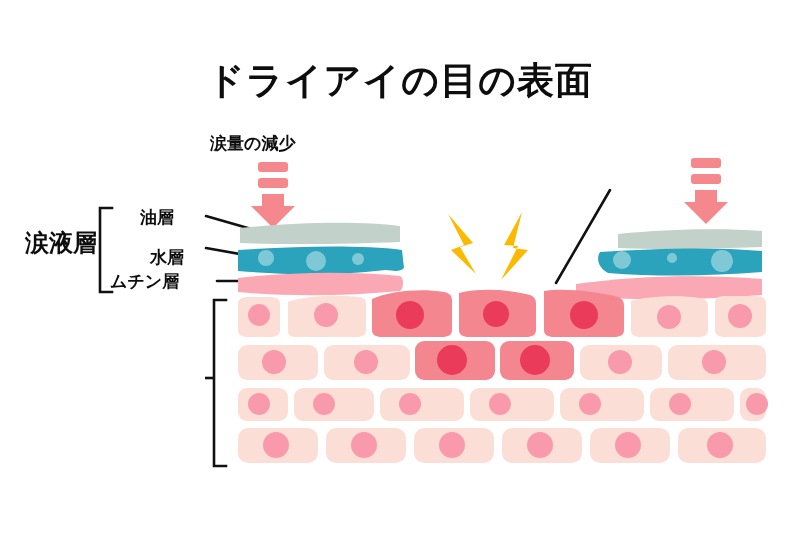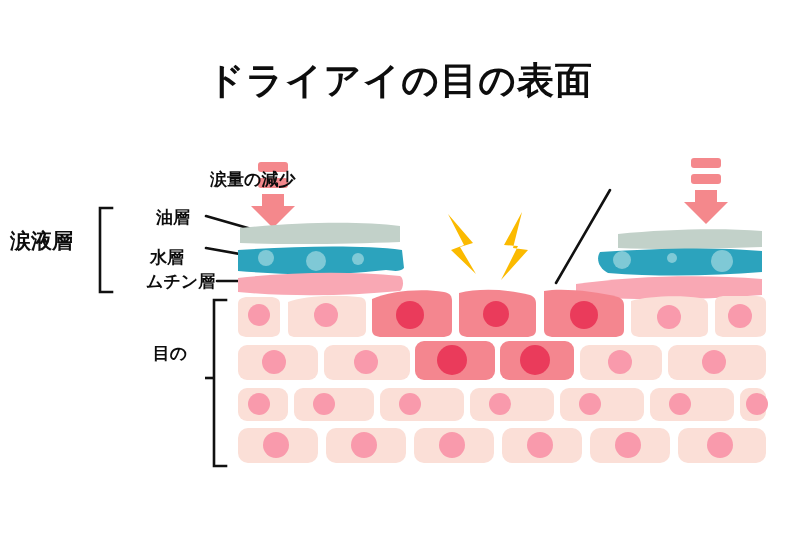--- a/index.html
+++ b/index.html
@@ -35,26 +35,26 @@
     white-space: nowrap;
   }
   .lbl {
     position: absolute;
     font-size: 17px;
     font-weight: 700;
     color: #0d0d0d;
     white-space: nowrap;
     line-height: 1.32;
   }
-  .lbl-tearfilm   { left: 10px;  top: 228px; font-size: 21px; }
-  .lbl-oil        { left: 156px; top: 206px; }
+  .lbl-tearfilm   { left: 25px;  top: 228px; font-size: 24px; }
+  .lbl-oil        { left: 140px; top: 206px; }
   .lbl-aqueous    { left: 150px; top: 246px; }
-  .lbl-mucin      { left: 110px; top: 270px; margin-left: 36px; }
+  .lbl-mucin      { left: 110px; top: 270px; }
   .lbl-cells      { left: 105px; top: 342px; text-align: center; width: 130px; }
-  .lbl-teardrop   { left: 210px; top: 132px; margin-top: 36px; }
+  .lbl-teardrop   { left: 210px; top: 132px; }
   .lbl-dryspot    { left: 505px; top: 162px; }
   svg.canvas {
     position: absolute;
     left: 0;
     top: 0;
     width: 800px;
     height: 534px;
   }
 </style>
 </head>
@@ -224,17 +224,16 @@
       <circle cx="720" cy="445" r="13" fill="#f99aac"></circle>
     </g>
 
   </svg>
 
   <div class="lbl lbl-tearfilm">涙液層</div>
   <div class="lbl lbl-oil">油層</div>
   <div class="lbl lbl-aqueous">水層</div>
   <div class="lbl lbl-mucin">ムチン層</div>
   <div class="lbl lbl-cells">
-    <div>目の</div>
   </div>
   <div class="lbl lbl-teardrop">涙量の減少</div>
 
 </div>
 
 </body></html>

